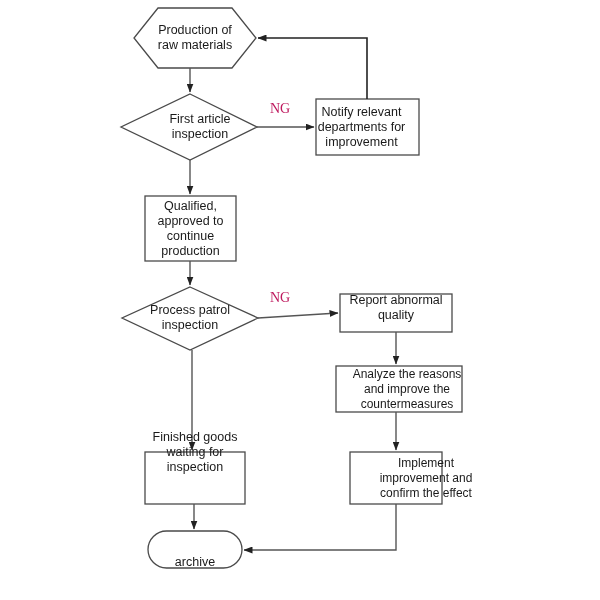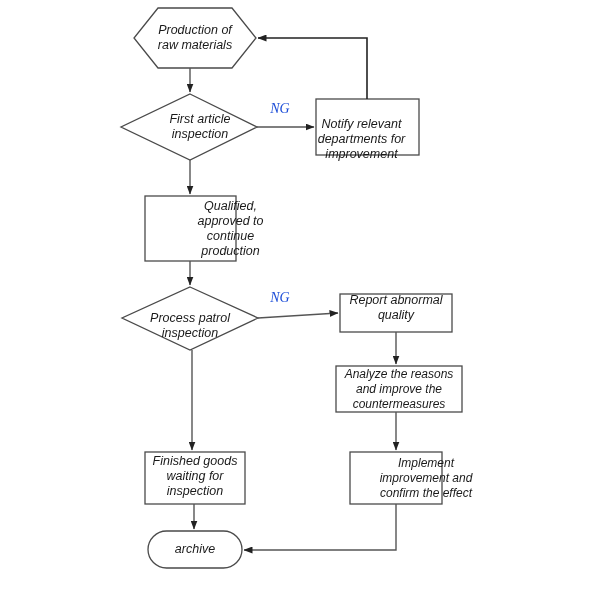--- a/index.html
+++ b/index.html
@@ -7,21 +7,20 @@
     padding: 0;
     background: #ffffff;
   }
   #flow-root {
     position: relative;
     width: 600px;
     height: 600px;
     background: #ffffff;
     overflow: hidden;
     font-family: "Liberation Sans", sans-serif;
-    font-style: italic;
   }
   #flow-svg {
     position: absolute;
     left: 0;
     top: 0;
     width: 600px;
     height: 600px;
   }
   .node-label {
     position: absolute;
@@ -31,21 +30,21 @@
     text-align: center;
     color: #1a1a1a;
     font-family: "Liberation Sans", sans-serif;
     font-size: 12.5px;
     line-height: 15px;
     white-space: pre-line;
     pointer-events: none;
   }
   .edge-label {
     position: absolute;
-    color: #1d4ed8;
+    color: #be185d;
     font-family: "Liberation Serif", serif;
     font-size: 14px;
     line-height: 14px;
     text-align: center;
   }
   .label-small {
     font-size: 12px;
   }
 </style>
 </head>
@@ -102,46 +101,46 @@
 
     <path d="M 396 504 L 396 550 L 244 550" fill="none" stroke="#555555" stroke-width="1.4" marker-end="url(#arrowhead)"></path>
   </svg>
 
   <div class="node-label" style="left:134px; top:8px; width:122px; height:60px;">Production of
 raw materials</div>
 
   <div class="node-label" style="left:138px; top:97px; width:124px; height:60px;">First article
 inspection</div>
 
-  <div class="node-label" style="left:316px; top:99px; width:91px; height:56px;margin-top:12px;">Notify relevant
+  <div class="node-label" style="left:316px; top:99px; width:91px; height:56px;">Notify relevant
 departments for
 improvement</div>
 
-  <div class="node-label" style="left:145px; top:196px; width:91px; height:65px;padding-left:40px;">Qualified,
+  <div class="node-label" style="left:145px; top:196px; width:91px; height:65px;">Qualified,
 approved to
 continue
 production</div>
 
-  <div class="node-label" style="left:127px; top:298px; width:126px; height:56px;">Process patrol
+  <div class="node-label" style="left:127px; top:290px; width:126px; height:56px;">Process patrol
 inspection</div>
 
   <div class="node-label" style="left:340px; top:294px; width:112px; height:28px;">Report abnormal
 quality</div>
 
-  <div class="node-label label-small" style="left:336px; top:366px; width:126px; height:46px;">Analyze the reasons
+  <div class="node-label label-small" style="left:336px; top:366px; width:126px; height:46px;padding-left:8px;">Analyze the reasons
 and improve the
 countermeasures</div>
 
-  <div class="node-label" style="left:145px; top:452px; width:100px; height:48px;">Finished goods
+  <div class="node-label" style="left:145px; top:428px; width:100px; height:48px;">Finished goods
 waiting for
 inspection</div>
 
   <div class="node-label label-small" style="left:348px; top:452px; width:96px; height:52px;margin-left:30px;">Implement
 improvement and
 confirm the effect</div>
 
-  <div class="node-label" style="left:148px; top:531px; width:94px; height:37px;">archive</div>
+  <div class="node-label" style="left:148px; top:544px; width:94px; height:37px;">archive</div>
 
   <div class="edge-label" style="left:265px; top:102px; width:30px;">NG</div>
 
   <div class="edge-label" style="left:265px; top:291px; width:30px;">NG</div>
 
 </div>
 
 </body></html>

